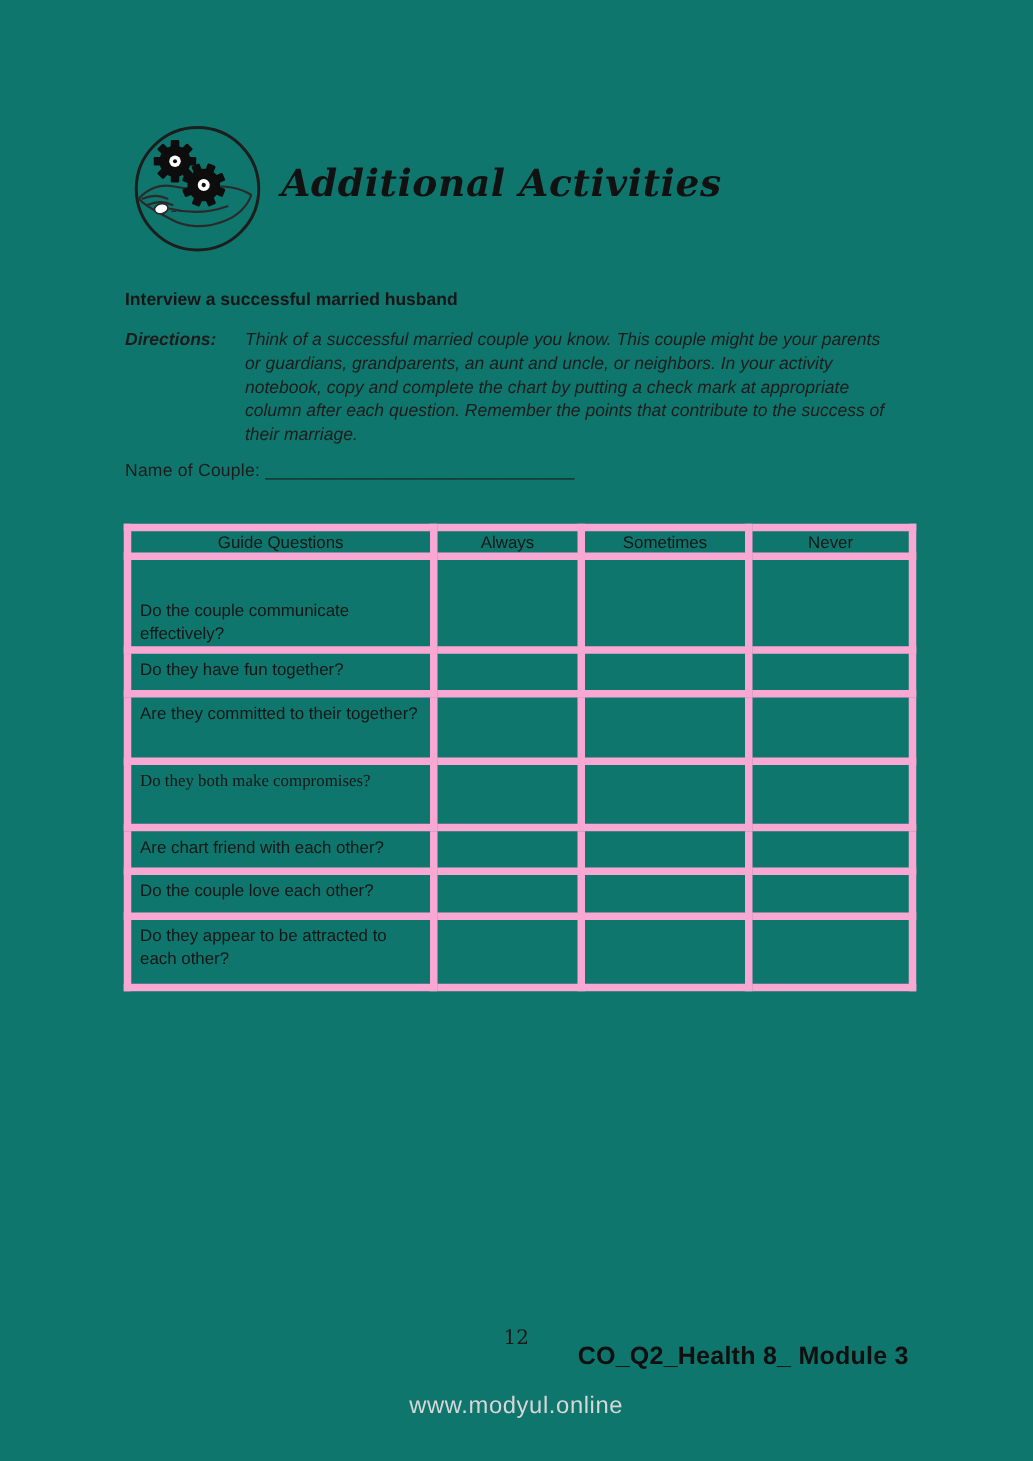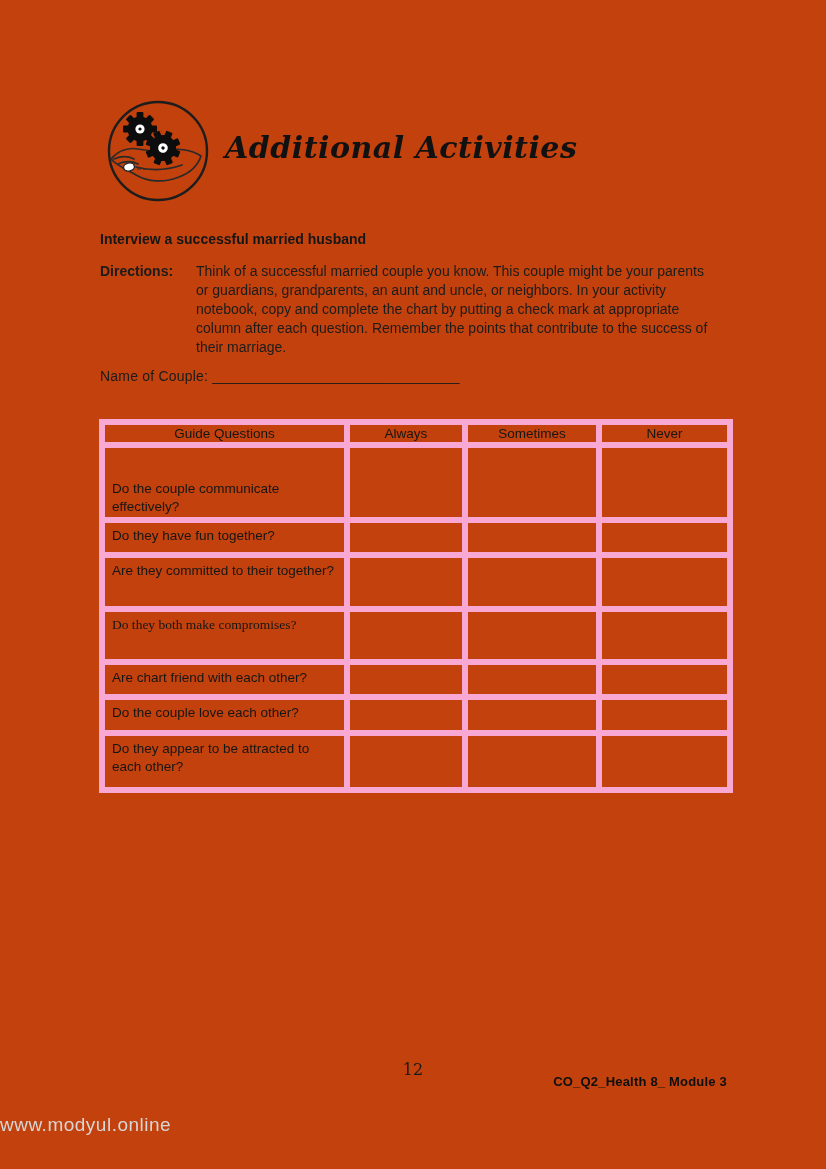--- a/index.html
+++ b/index.html
@@ -2,21 +2,21 @@
 <html><head>
 <meta charset="utf-8">
 <style>
   * { margin: 0; padding: 0; box-sizing: border-box; }
   html, body { background: #e8e8e8; }
   .page {
     position: relative;
     width: 826px;
     height: 1169px;
     margin: 0 auto;
-    background: #c2410c;
+    background: #0f766e;
     font-family: "Liberation Sans", sans-serif;
     color: #1f1f1f;
     overflow: hidden;
   }
 
   
   .header-icon {
     position: absolute;
     left: 106px;
     top: 99px;
@@ -47,20 +47,21 @@
   }
   .directions {
     position: absolute;
     left: 100px;
     top: 262px;
     width: 620px;
     padding-left: 96px;
     font-size: 14px;
     line-height: 19px;
     color: #1c1c1c;
+    font-style: italic;
   }
   .directions-label {
     position: absolute;
     left: 0;
     top: 0;
     font-weight: bold;
   }
   .name-line {
     position: absolute;
     left: 100px;
@@ -112,31 +113,31 @@
     width: 100%;
     text-align: center;
     font-family: "DejaVu Serif", serif;
     font-size: 16px;
     color: #1a1a1a;
   }
   .module-label {
     position: absolute;
     right: 99px;
     top: 1074px;
-    font-size: 13px;
+    font-size: 20px;
     font-weight: bold;
     color: #0f0f0f;
     letter-spacing: 0.2px;
   }
   .watermark {
     position: absolute;
     left: 0;
     top: 1114px;
     width: 100%;
-    text-align: left;
+    text-align: center;
     font-size: 19px;
     color: #d7d7d7;
     letter-spacing: 0.5px;
   }
 </style>
 </head>
 <body>
 
 <div class="page">
 

